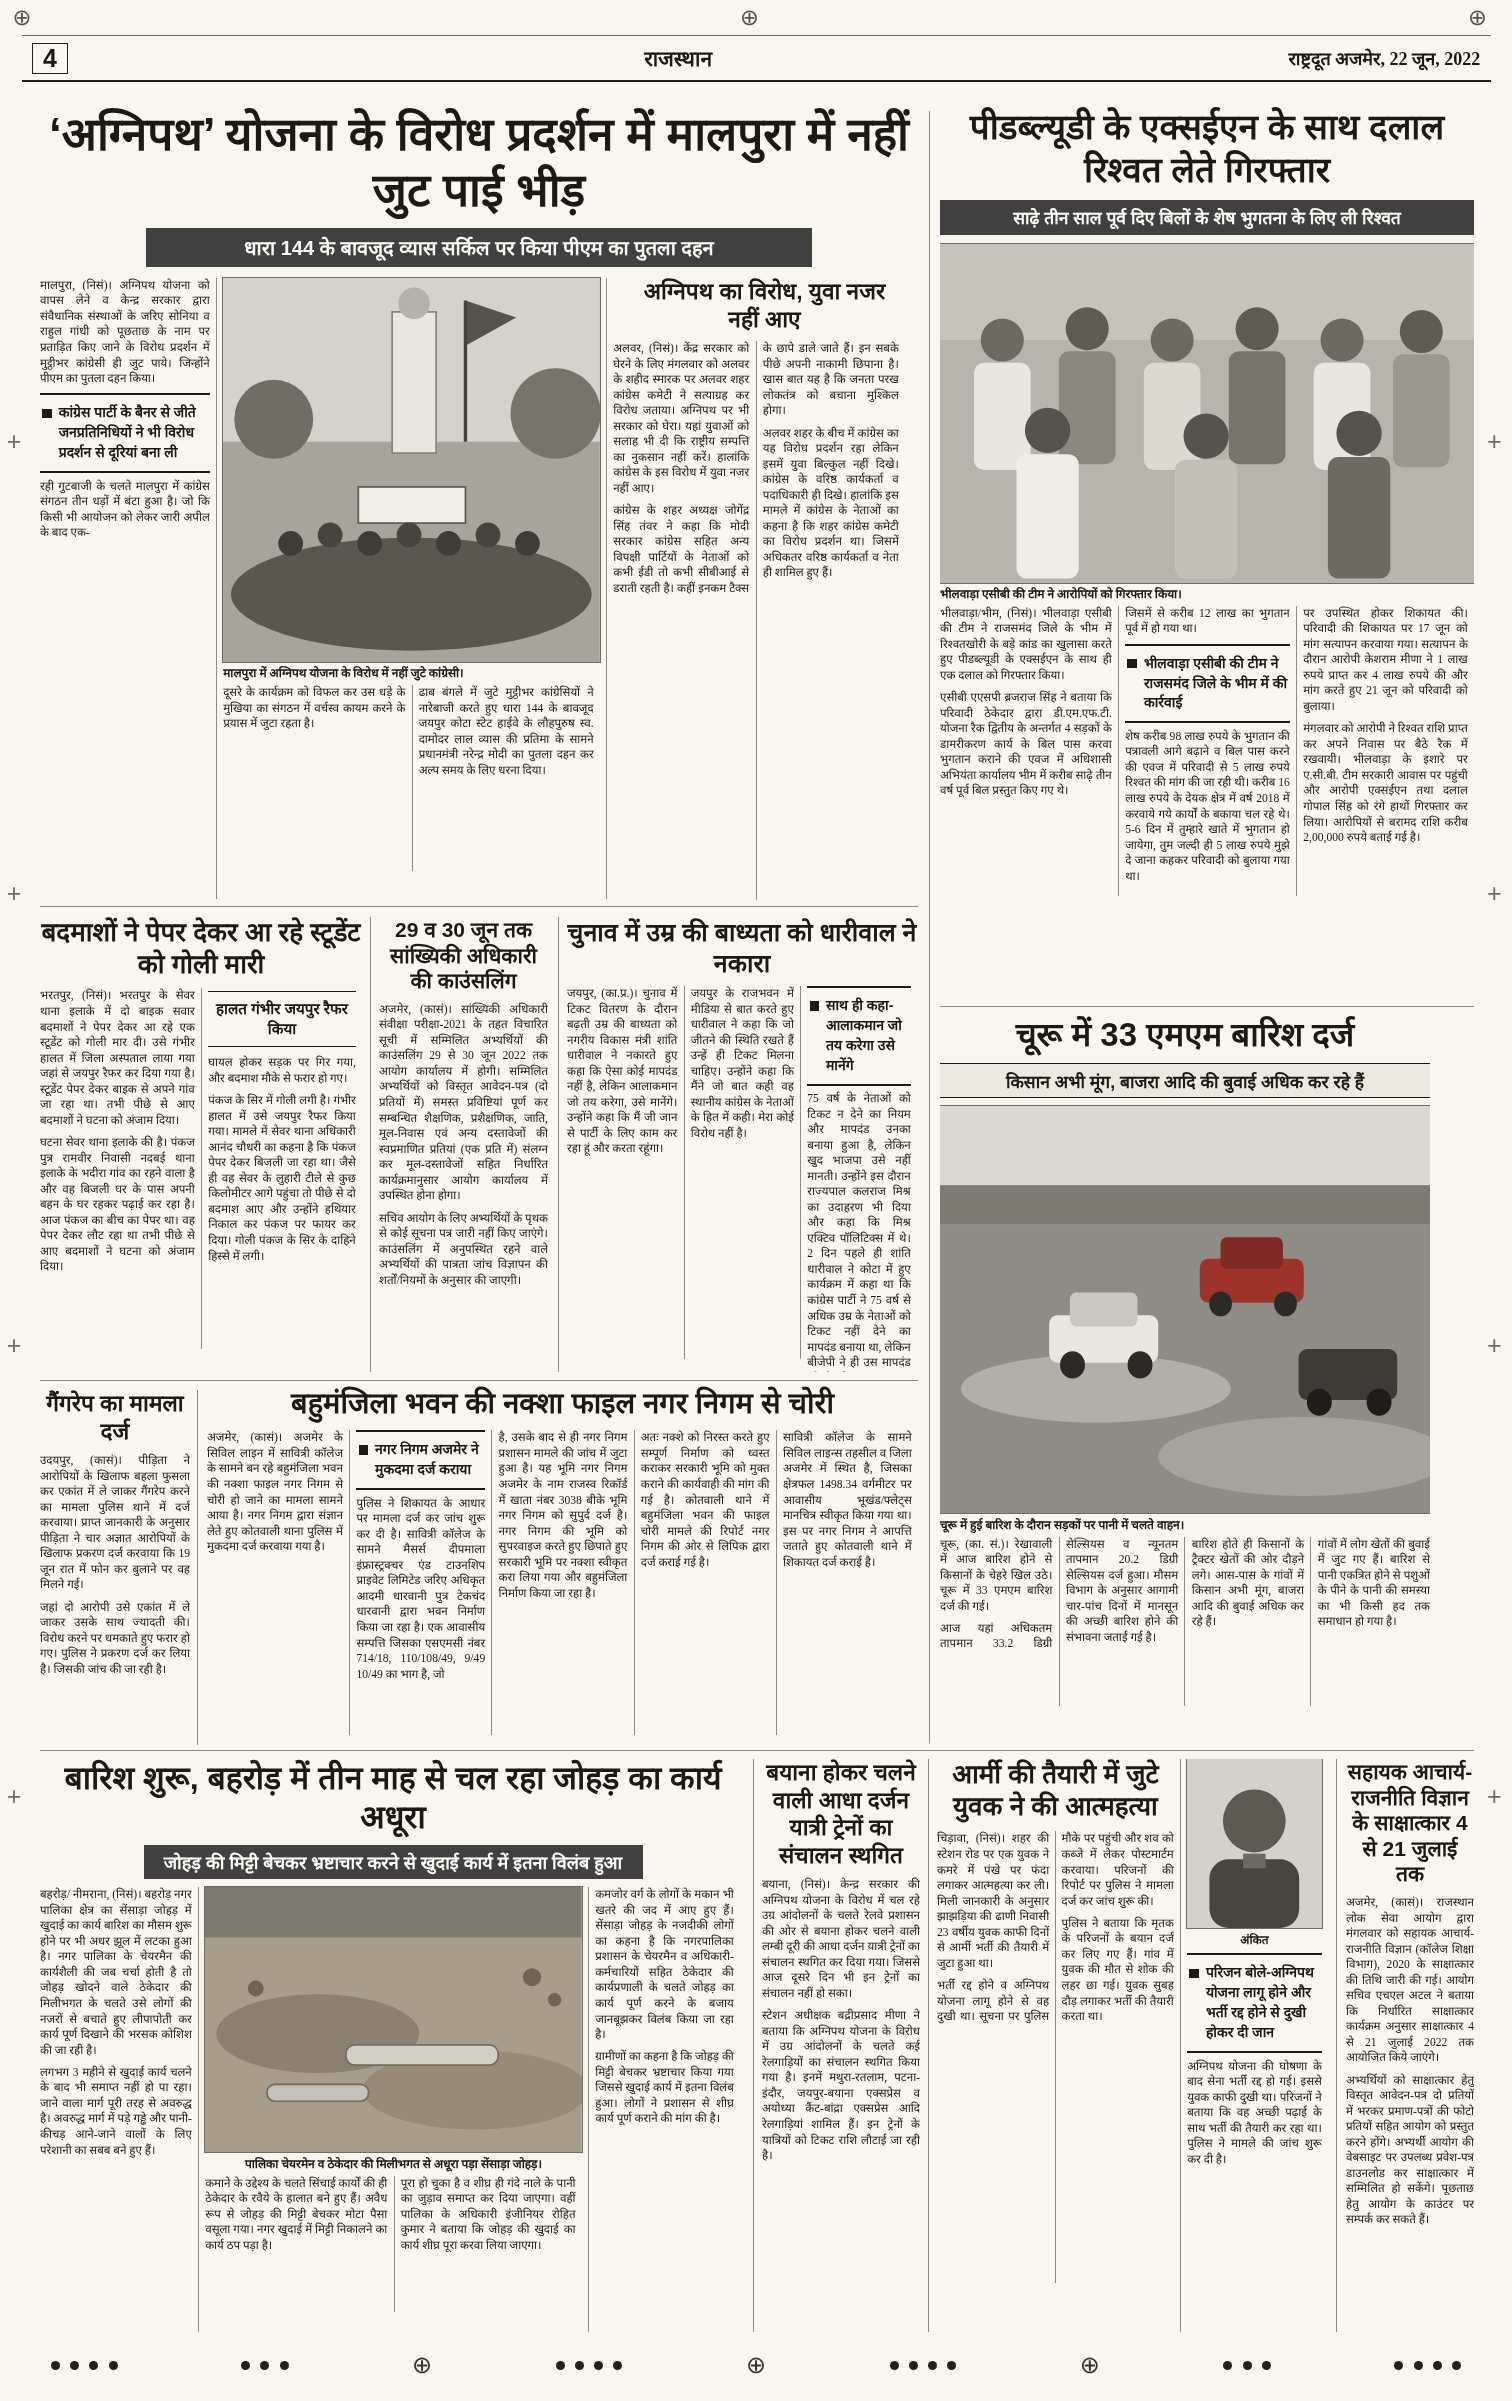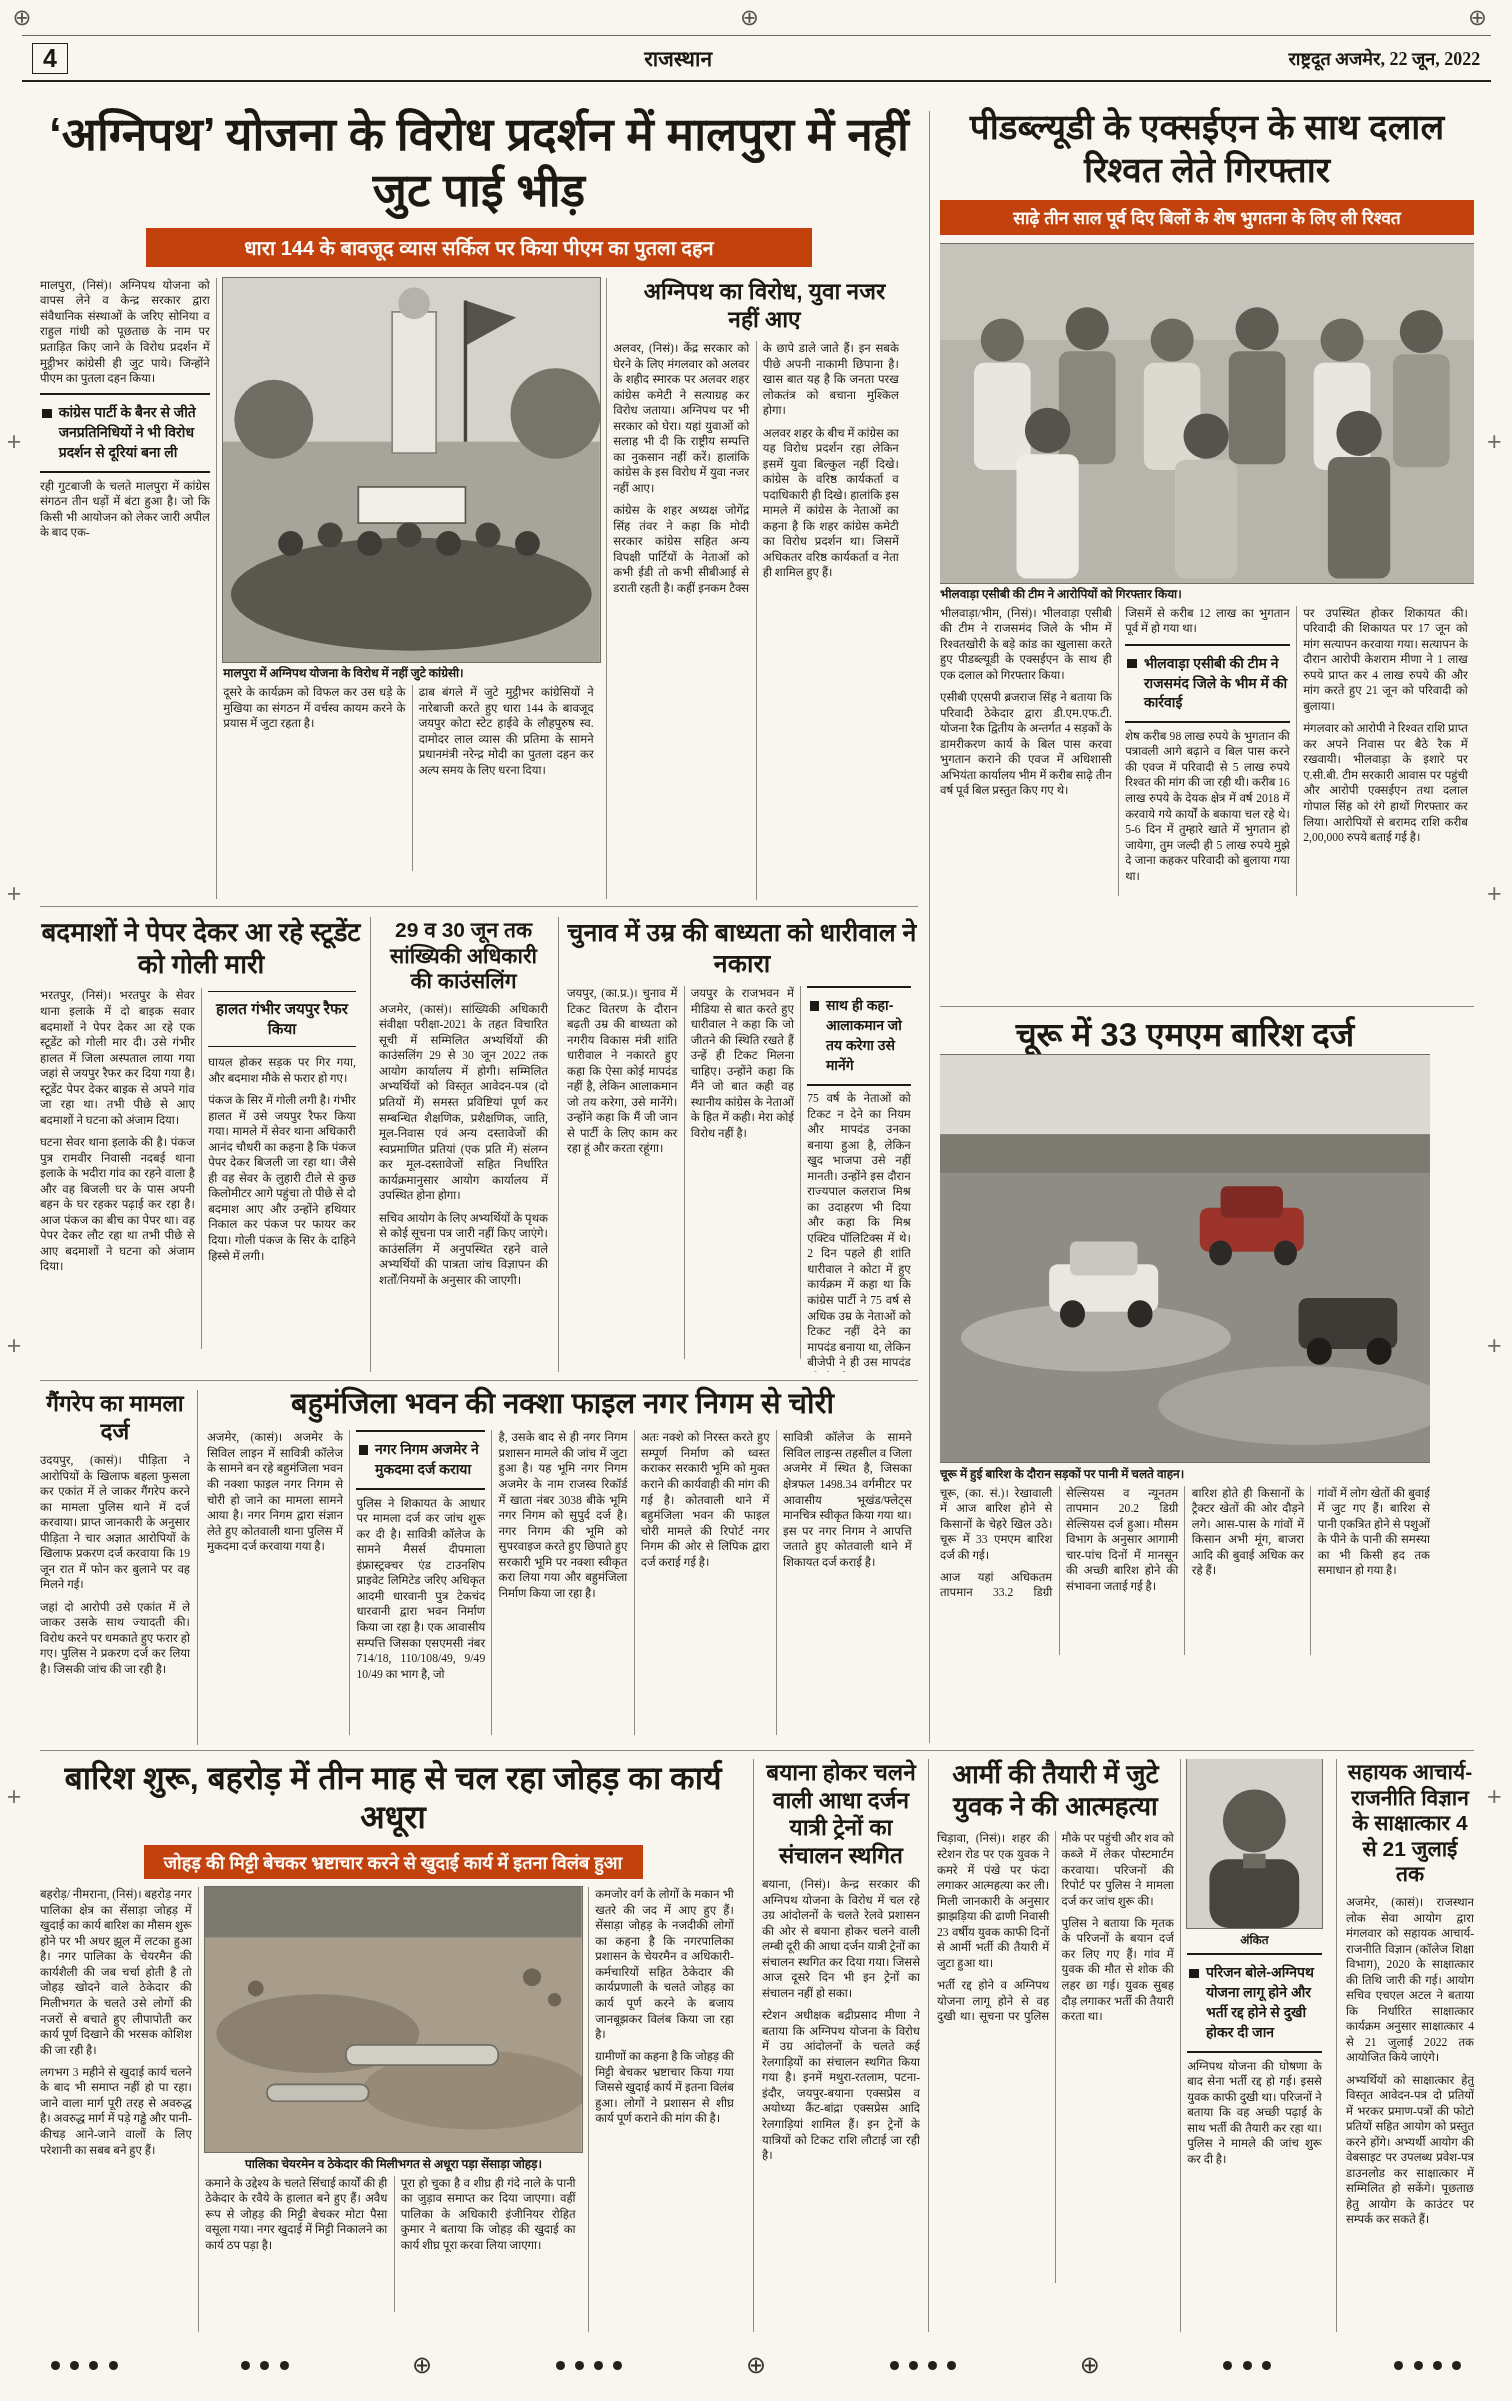--- a/index.html
+++ b/index.html
@@ -15,21 +15,21 @@
     display:flex; align-items:center; gap:17px; padding:4.5px 10.2px;
     border-top:1.1px solid #6a675e; border-bottom:2.3px solid #24211c;
   }
   .pgnum { border:1.7px solid #24211c; padding:0 10.2px; font-size:25px; font-weight:bold;
            font-family:"Liberation Sans", sans-serif; }
   .mh-sec { flex:1; text-align:center; font-size:21px; font-weight:bold; }
   .mh-date { font-size:18px; font-weight:bold; }
 
   .headline { font-family:"Liberation Sans", sans-serif; font-weight:700;
               text-align:center; line-height:1.22; }
-  .kicker { background:#c2410c; color:#fbfaf6; font-family:"Liberation Sans", sans-serif;
+  .kicker { background:#404040; color:#fbfaf6; font-family:"Liberation Sans", sans-serif;
             font-weight:700; text-align:center; }
   .kicker-light { background:#eceadf; color:#1c1a16; font-family:"Liberation Sans", sans-serif;
             font-weight:700; text-align:center;
             border-top:1.7px solid #1c1a16; border-bottom:1.7px solid #1c1a16; }
   .p { font-size:11.6px; line-height:1.34; text-align:justify; margin-bottom:6.8px; }
   .cols { display:flex; }
   .cols > .col { padding:0 6.2px; min-width:0; }
   .cols > .col:first-child { padding-left:0; }
   .cols > .col + .col { border-left:0.6px solid #8f8b7e; }
   .photo { position:relative; background:#c9c6bd; outline:0.6px solid #6f6c62; overflow:hidden; }
@@ -224,20 +224,21 @@
           <span>साथ ही कहा-आलाकमान जो तय करेगा उसे मानेंगे</span>
         </div>
         <p class="p">75 वर्ष के नेताओं को टिकट न देने का नियम और मापदंड उनका बनाया हुआ है, लेकिन खुद भाजपा उसे नहीं मानती। उन्होंने इस दौरान राज्यपाल कलराज मिश्र का उदाहरण भी दिया और कहा कि मिश्र एक्टिव पॉलिटिक्स में थे। 2 दिन पहले ही शांति धारीवाल ने कोटा में हुए कार्यक्रम में कहा था कि कांग्रेस पार्टी ने 75 वर्ष से अधिक उम्र के नेताओं को टिकट नहीं देने का मापदंड बनाया था, लेकिन बीजेपी ने ही उस मापदंड को तोड़ दिया।</p>
       </div>
     </div>
   </section>
 
   <div class="hl" style="left:940px;top:1006px;width:534px"></div>
   <section class="abs" style="left:940px;top:1015px;width:490px;height:727px;overflow:hidden">
     <h1 class="headline" style="font-size:33px">चूरू में 33 एमएम बारिश दर्ज</h1>
+    <div class="kicker-light" style="margin:8px 0;font-size:17.5px;padding:4.5px 0">किसान अभी मूंग, बाजरा आदि की बुवाई अधिक कर रहे हैं</div>
     <div class="photo" style="height:407px">
       <svg viewBox="0 0 943 720" preserveAspectRatio="none" aria-hidden="true">
         <rect x="0" y="0" width="943" height="160" fill="#dbd9d1"></rect>
         <rect x="0" y="140" width="943" height="70" fill="#7d7b71"></rect>
         <rect x="0" y="210" width="943" height="510" fill="#8e8c84"></rect>
         <ellipse cx="300" cy="500" rx="260" ry="60" fill="#b1afa7"></ellipse>
         <ellipse cx="700" cy="620" rx="280" ry="70" fill="#a5a39b"></ellipse>
         <rect x="500" y="270" width="200" height="78" rx="16" fill="#9c342c"></rect>
         <rect x="540" y="232" width="120" height="56" rx="12" fill="#7f2a24"></rect>
         <circle cx="540" cy="350" r="22" fill="#2c2a26"></circle>

